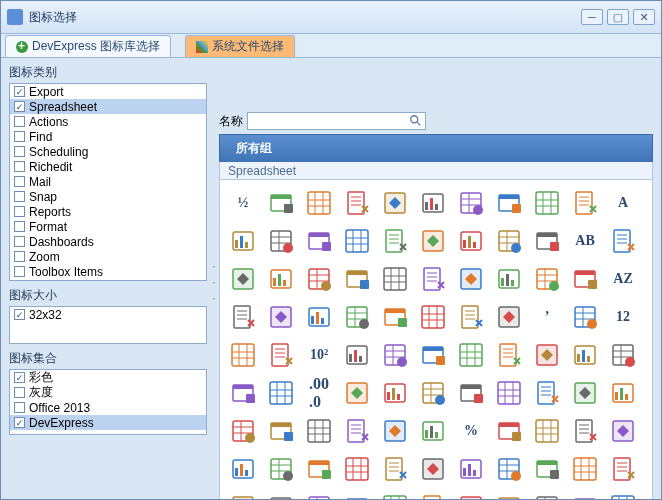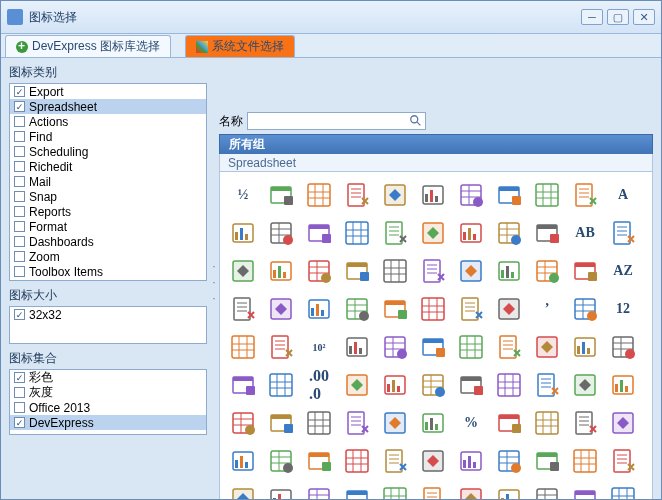--- a/index.html
+++ b/index.html
@@ -2,21 +2,21 @@
 <html><head>
 <meta charset="utf-8">
 <style>
 * { box-sizing: border-box; margin: 0; padding: 0; font-family: "Microsoft YaHei", Tahoma, sans-serif; font-size: 12px; }
 body { background: #d9e7f5; width: 662px; height: 500px; overflow: hidden; border: 1px solid #6a8db8; }
 .titlebar { height: 26px; background: linear-gradient(#e8f1fb,#d3e4f6); display: flex; align-items: center; padding: 16px 6px; border-bottom: 1px solid #9ab7d9; }
 .titlebar .ticon { width: 16px; height: 16px; background: #5a8fd6; border-radius: 2px; margin-right: 6px; }
 .titlebar .title { flex: 1; color: #1f3e66; }
 .winbtn { width: 22px; height: 16px; margin-left: 4px; border: 1px solid #7fa3cc; background: #eaf2fb; border-radius: 2px; display: flex; align-items: center; justify-content: center; color: #3b5b82; cursor: pointer; font-size: 11px; }
 .tabs { height: 24px; background: #e1ecf9; display: flex; align-items: flex-end; padding: 0 4px; border-bottom: 1px solid #9ab7d9; gap: 14px; }
-.tab { height: 22px; padding: 0 10px; display: flex; align-items: center; gap: 4px; border: 1px solid #9ab7d9; border-bottom: none; border-radius: 3px 3px 0 0; background: #f97316; color: #2a4a73; cursor: pointer; }
+.tab { height: 22px; padding: 0 10px; display: flex; align-items: center; gap: 4px; border: 1px solid #9ab7d9; border-bottom: none; border-radius: 3px 3px 0 0; background: #fdba74; color: #2a4a73; cursor: pointer; }
 .tab.active { background: #f4f9ff; }
 .tab .ticon2 { width: 12px; height: 12px; display: inline-block; }
 .ico-plus { background: #3a9a3a; border-radius: 50%; position: relative; }
 .ico-plus::before { content:"+"; color:#fff; position:absolute; left:2px; top:-2px; font-weight:bold; }
 .ico-win { background: linear-gradient(45deg,#e33,#3a3 50%,#39d 50%,#fc3); }
 .body { display: flex; height: calc(500px - 26px - 24px - 2px); }
 .side { width: 210px; padding: 6px 4px 6px 8px; display: flex; flex-direction: column; gap: 6px; }
 .panel-label { color: #223a5c; margin-bottom: 2px; }
 .listbox { background: #fff; border: 1px solid #8eaacc; overflow: auto; }
 .listbox.cat { height: 198px; }
@@ -24,21 +24,21 @@
 .listbox.coll { height: 66px; }
 .row { display: flex; align-items: center; height: 15px; padding: 0 4px; gap: 4px; cursor: pointer; }
 .row.sel { background: #bcd3ef; }
 .chk { width: 11px; height: 11px; border: 1px solid #6f8db3; background: #fff; display: inline-flex; align-items: center; justify-content: center; font-size: 9px; color: #2a4a73; }
 .divider { width: 6px; display: flex; flex-direction: column; align-items: center; justify-content: center; color: #6a88ad; gap: 2px; cursor: col-resize; }
 .main { flex: 1; padding: 6px 8px 6px 2px; display: flex; flex-direction: column; margin-top: 48px; }
 .searchrow { display: flex; align-items: center; gap: 4px; margin-bottom: 4px; }
 .searchrow input { flex: 0 0 120px; height: 18px; border: 1px solid #8eaacc; padding: 0 18px 0 4px; background:#fff; }
 .searchwrap { position: relative; }
 .searchico { position: absolute; right: 3px; top: 2px; width: 14px; height: 14px; color:#5a7aa6; }
-.groupbar { background: linear-gradient(#5b8fd1,#3f74b7); color: #fff; height: 20px; display: flex; align-items: center; padding: 0 9px; border: 1px solid #3a6aa8; border-bottom: none; font-weight: bold; }
+.groupbar { background: linear-gradient(#5b8fd1,#3f74b7); color: #fff; height: 28px; display: flex; align-items: center; padding: 0 16px; border: 1px solid #3a6aa8; border-bottom: none; font-weight: bold; }
 .subhdr { background: #eef4fb; border: 1px solid #b0c6e0; border-top: none; height: 18px; display: flex; align-items: center; padding: 0 8px; color: #4a6a94; }
 .grid { flex: 1; background: #fff; border: 1px solid #b0c6e0; border-top: none; overflow: auto; padding: 6px; }
 .gridinner { display: grid; grid-template-columns: repeat(11, 34px); grid-auto-rows: 34px; gap: 4px; }
 .cell { width: 34px; height: 34px; display: flex; align-items: center; justify-content: center; cursor: pointer; border-radius: 2px; }
 .cell svg { width: 26px; height: 26px; }
 .cell .txtico { font-size: 14px; font-weight: bold; color: #2a4a73; font-family: Georgia, serif; }
 </style>
 </head>
 <body>
 
@@ -518,21 +518,21 @@
           <div class="cell">
             <svg viewBox="0 0 26 26">
               <rect x="4" y="2" width="16" height="22" rx="1" fill="#fff" stroke="#d64b4b" stroke-width="1.5"></rect>
               <line x1="7" y1="7" x2="17" y2="7" stroke="#d64b4b"></line>
               <line x1="7" y1="11" x2="17" y2="11" stroke="#d64b4b"></line>
               <line x1="7" y1="15" x2="17" y2="15" stroke="#d64b4b"></line>
               <path d="M18 16 l6 6 M24 16 l-6 6" stroke="#b48a3a" stroke-width="2"></path>
             </svg>
           </div>
           <div class="cell">
-            <span class="txtico" style="white-space: pre; font-size: 10px;">10²</span>
+            <span class="txtico" style="white-space: pre; font-size: 14px;">10²</span>
           </div>
           <div class="cell">
             <svg viewBox="0 0 26 26">
               <rect x="3" y="4" width="20" height="18" rx="2" fill="#fff" stroke="#6a6a6a" stroke-width="1.5"></rect>
               <rect x="5" y="12" width="3" height="8" fill="#6a6a6a"></rect>
               <rect x="10" y="8" width="3" height="12" fill="#d64b4b"></rect>
               <rect x="15" y="14" width="3" height="6" fill="#6a6a6a"></rect>
             </svg>
           </div>
           <div class="cell">

